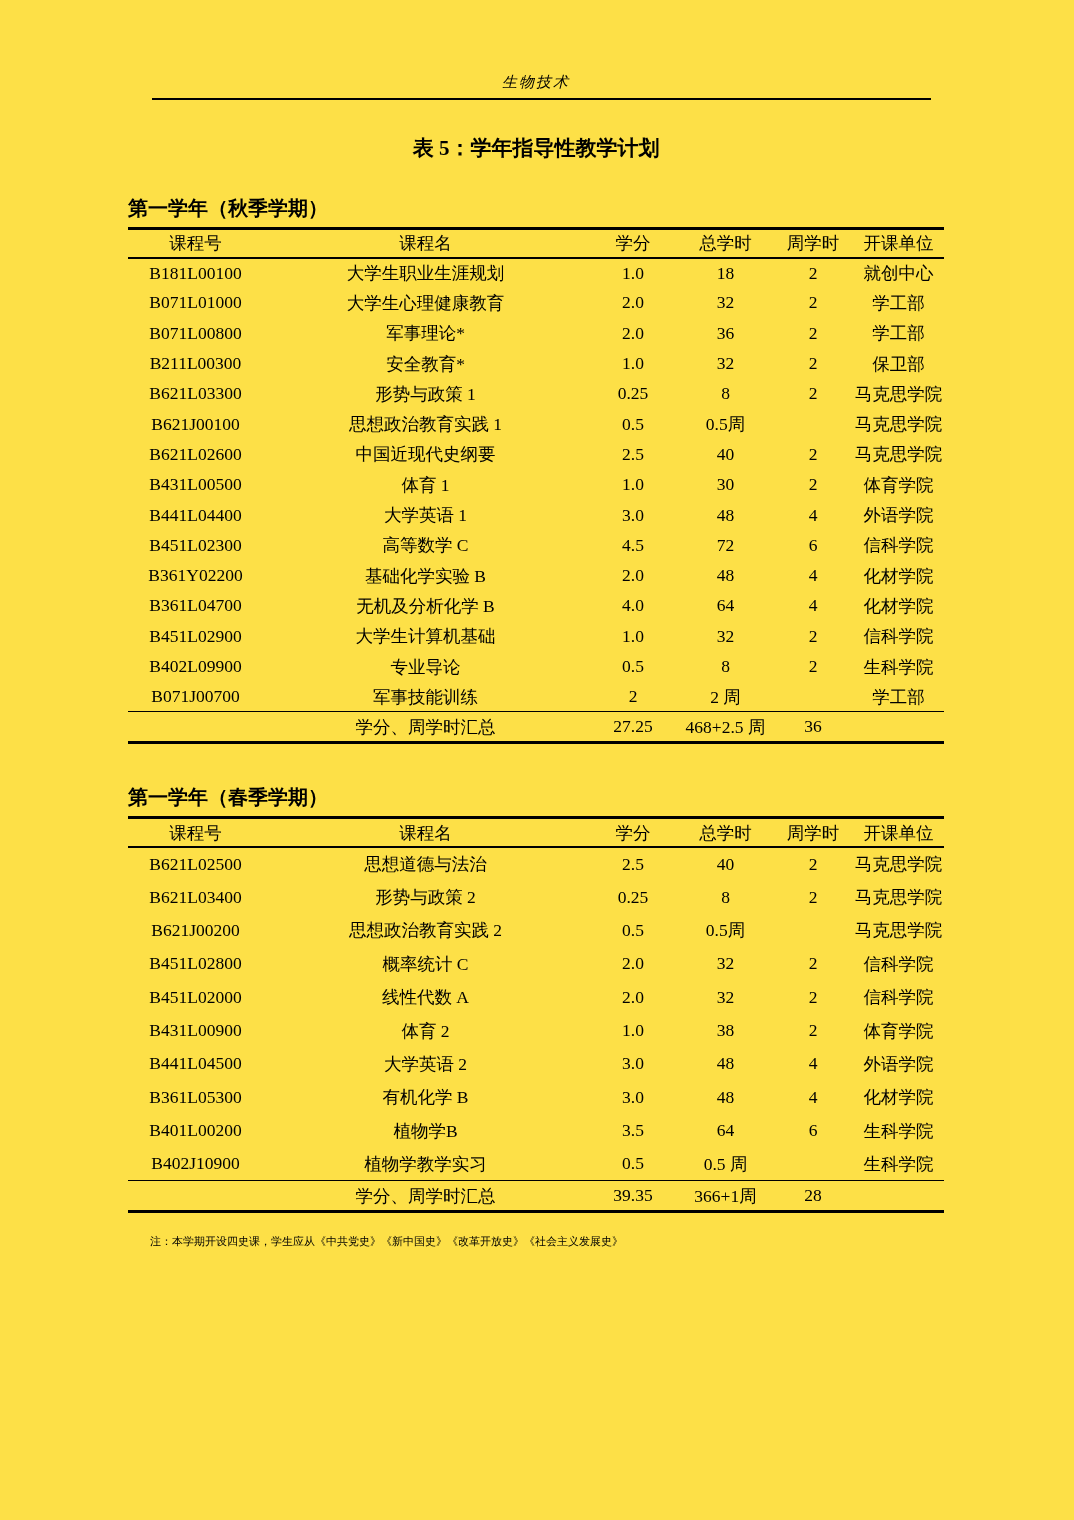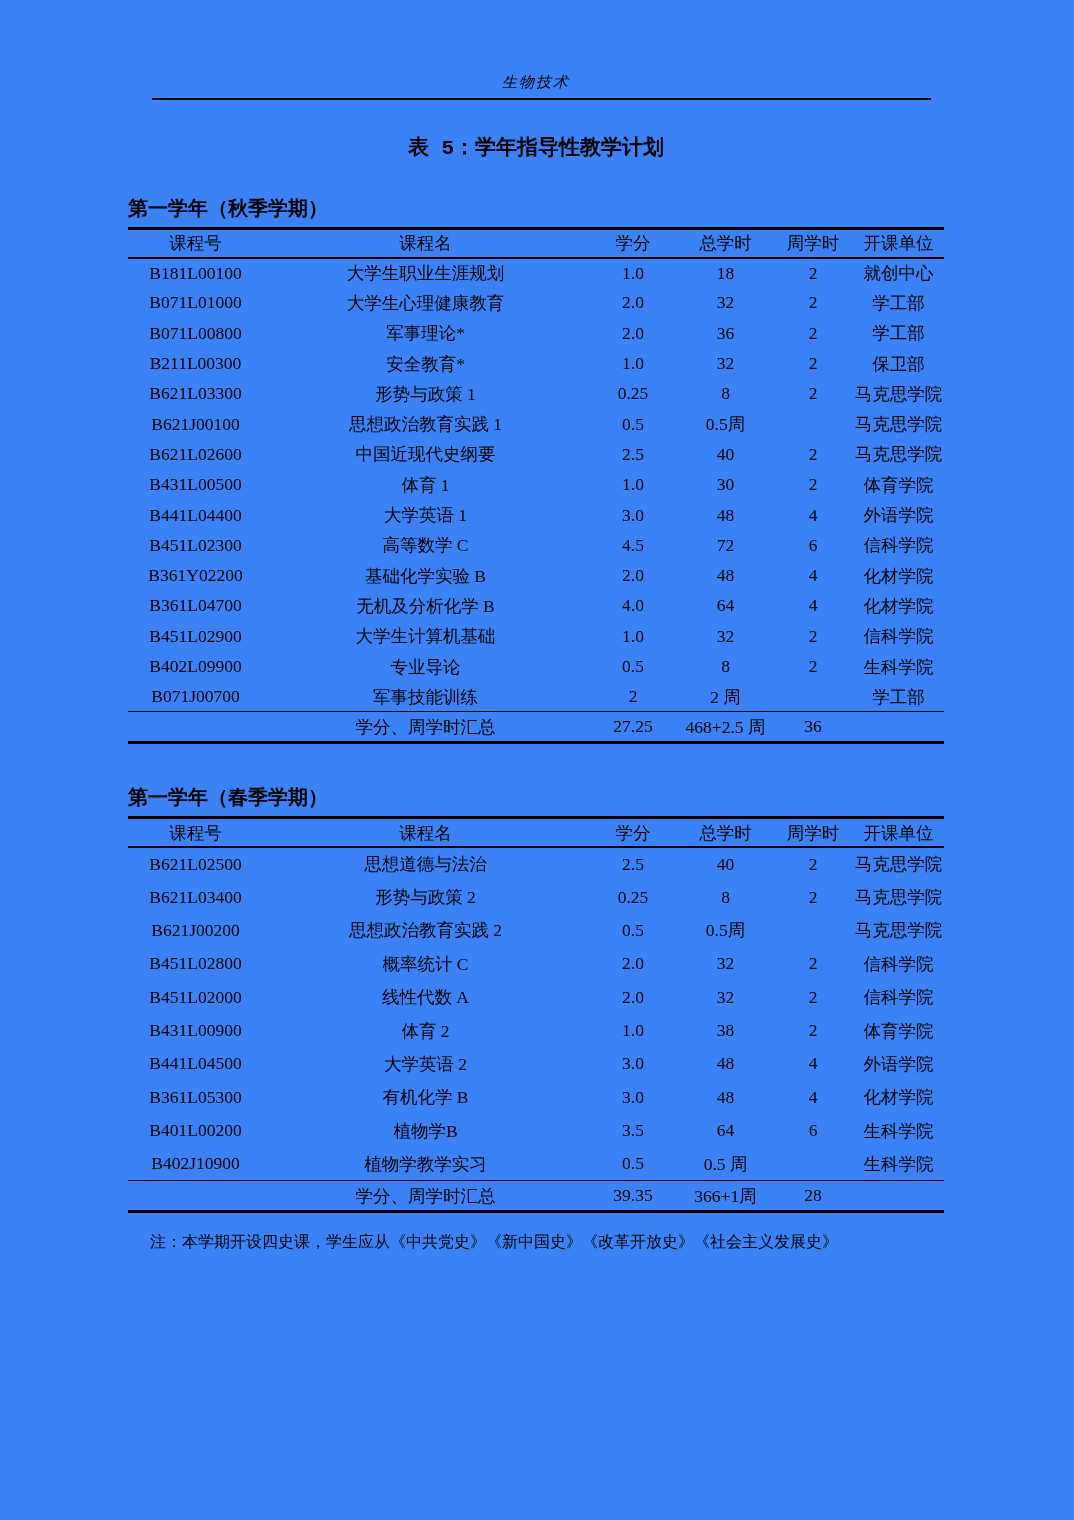--- a/index.html
+++ b/index.html
@@ -6,21 +6,21 @@
     margin: 0;
     padding: 0;
     background: #ffffff;
     color: #000000;
     font-family: "Liberation Serif", "DejaVu Serif", serif;
   }
   .page {
     position: relative;
     width: 1074px;
     height: 1520px;
-    background: #3b82f6;
+    background: #fde047;
     overflow: hidden;
   }
   .content {
     width: 816px;
     margin: 0 130px 0 128px;
   }
   .running-header {
     padding-top: 74px;
     text-align: center;
     font-size: 15px;
@@ -31,21 +31,21 @@
   .header-rule {
     height: 0;
     border-bottom: 2px solid #000;
     margin: 7px 13px 0 24px;
   }
   .doc-title {
     margin: 36px 0 0 0;
     text-align: center;
     font-size: 21px;
     font-weight: bold;
-    font-family: Liberation Mono, monospace;
+    font-family: Liberation Serif, serif;
     line-height: 25px;
   }
   .section-heading {
     margin: 0;
     font-size: 20px;
     font-weight: bold;
     font-family: "Liberation Sans", "DejaVu Sans", sans-serif;
     line-height: 23px;
   }
   .section-fall .section-heading { margin-top: 36px; }
@@ -81,21 +81,21 @@
     border-bottom: 2px solid #000;
   }
   table.t1 tbody tr.course-row { height: 30.3px; }
   table.t2 tbody tr.course-row { height: 33.4px; }
   table.course-table tbody tr.summary-row {
     border-top: 1.5px solid #000;
     height: 31px;
   }
   .note {
     margin: 12px 0 0 0;
-    font-size: 16px;
+    font-size: 11px;
     line-height: 33px;
   }
   .note .note-line { display: block; }
   .note .note-line-1 { padding-left: 22px; }
 </style>
 </head>
 <body>
 
 <div class="page">
   <div class="content">

